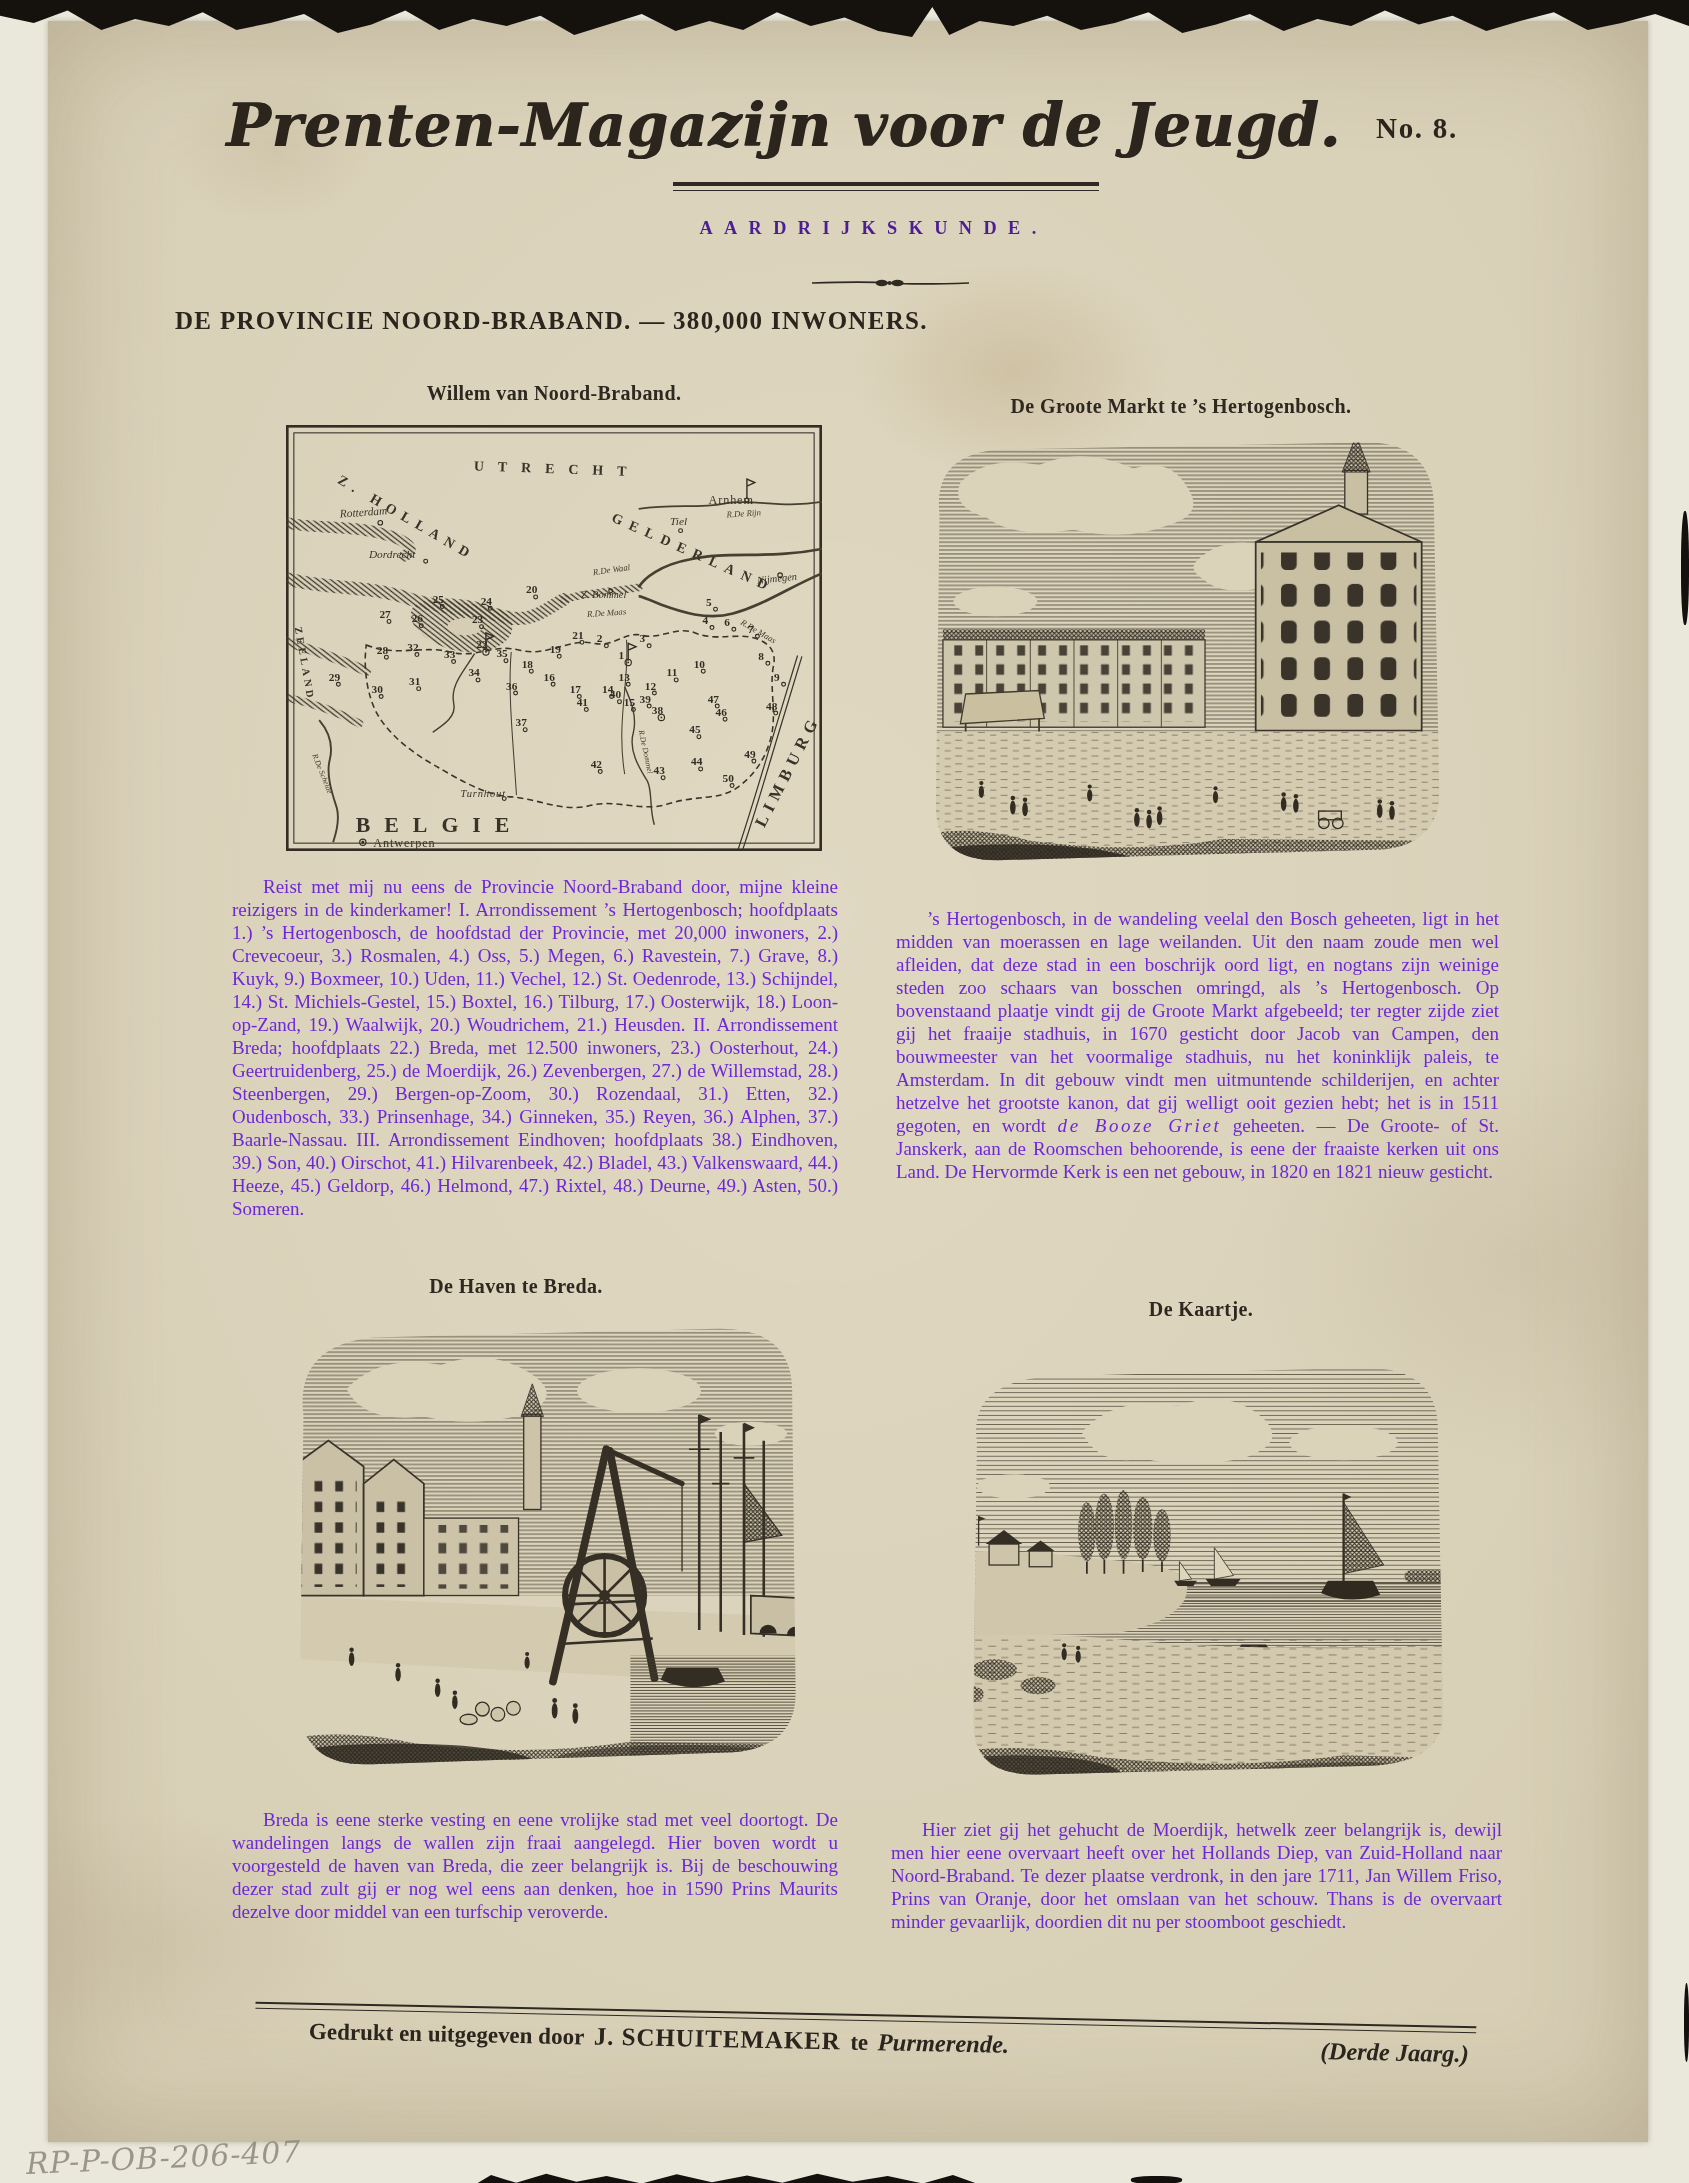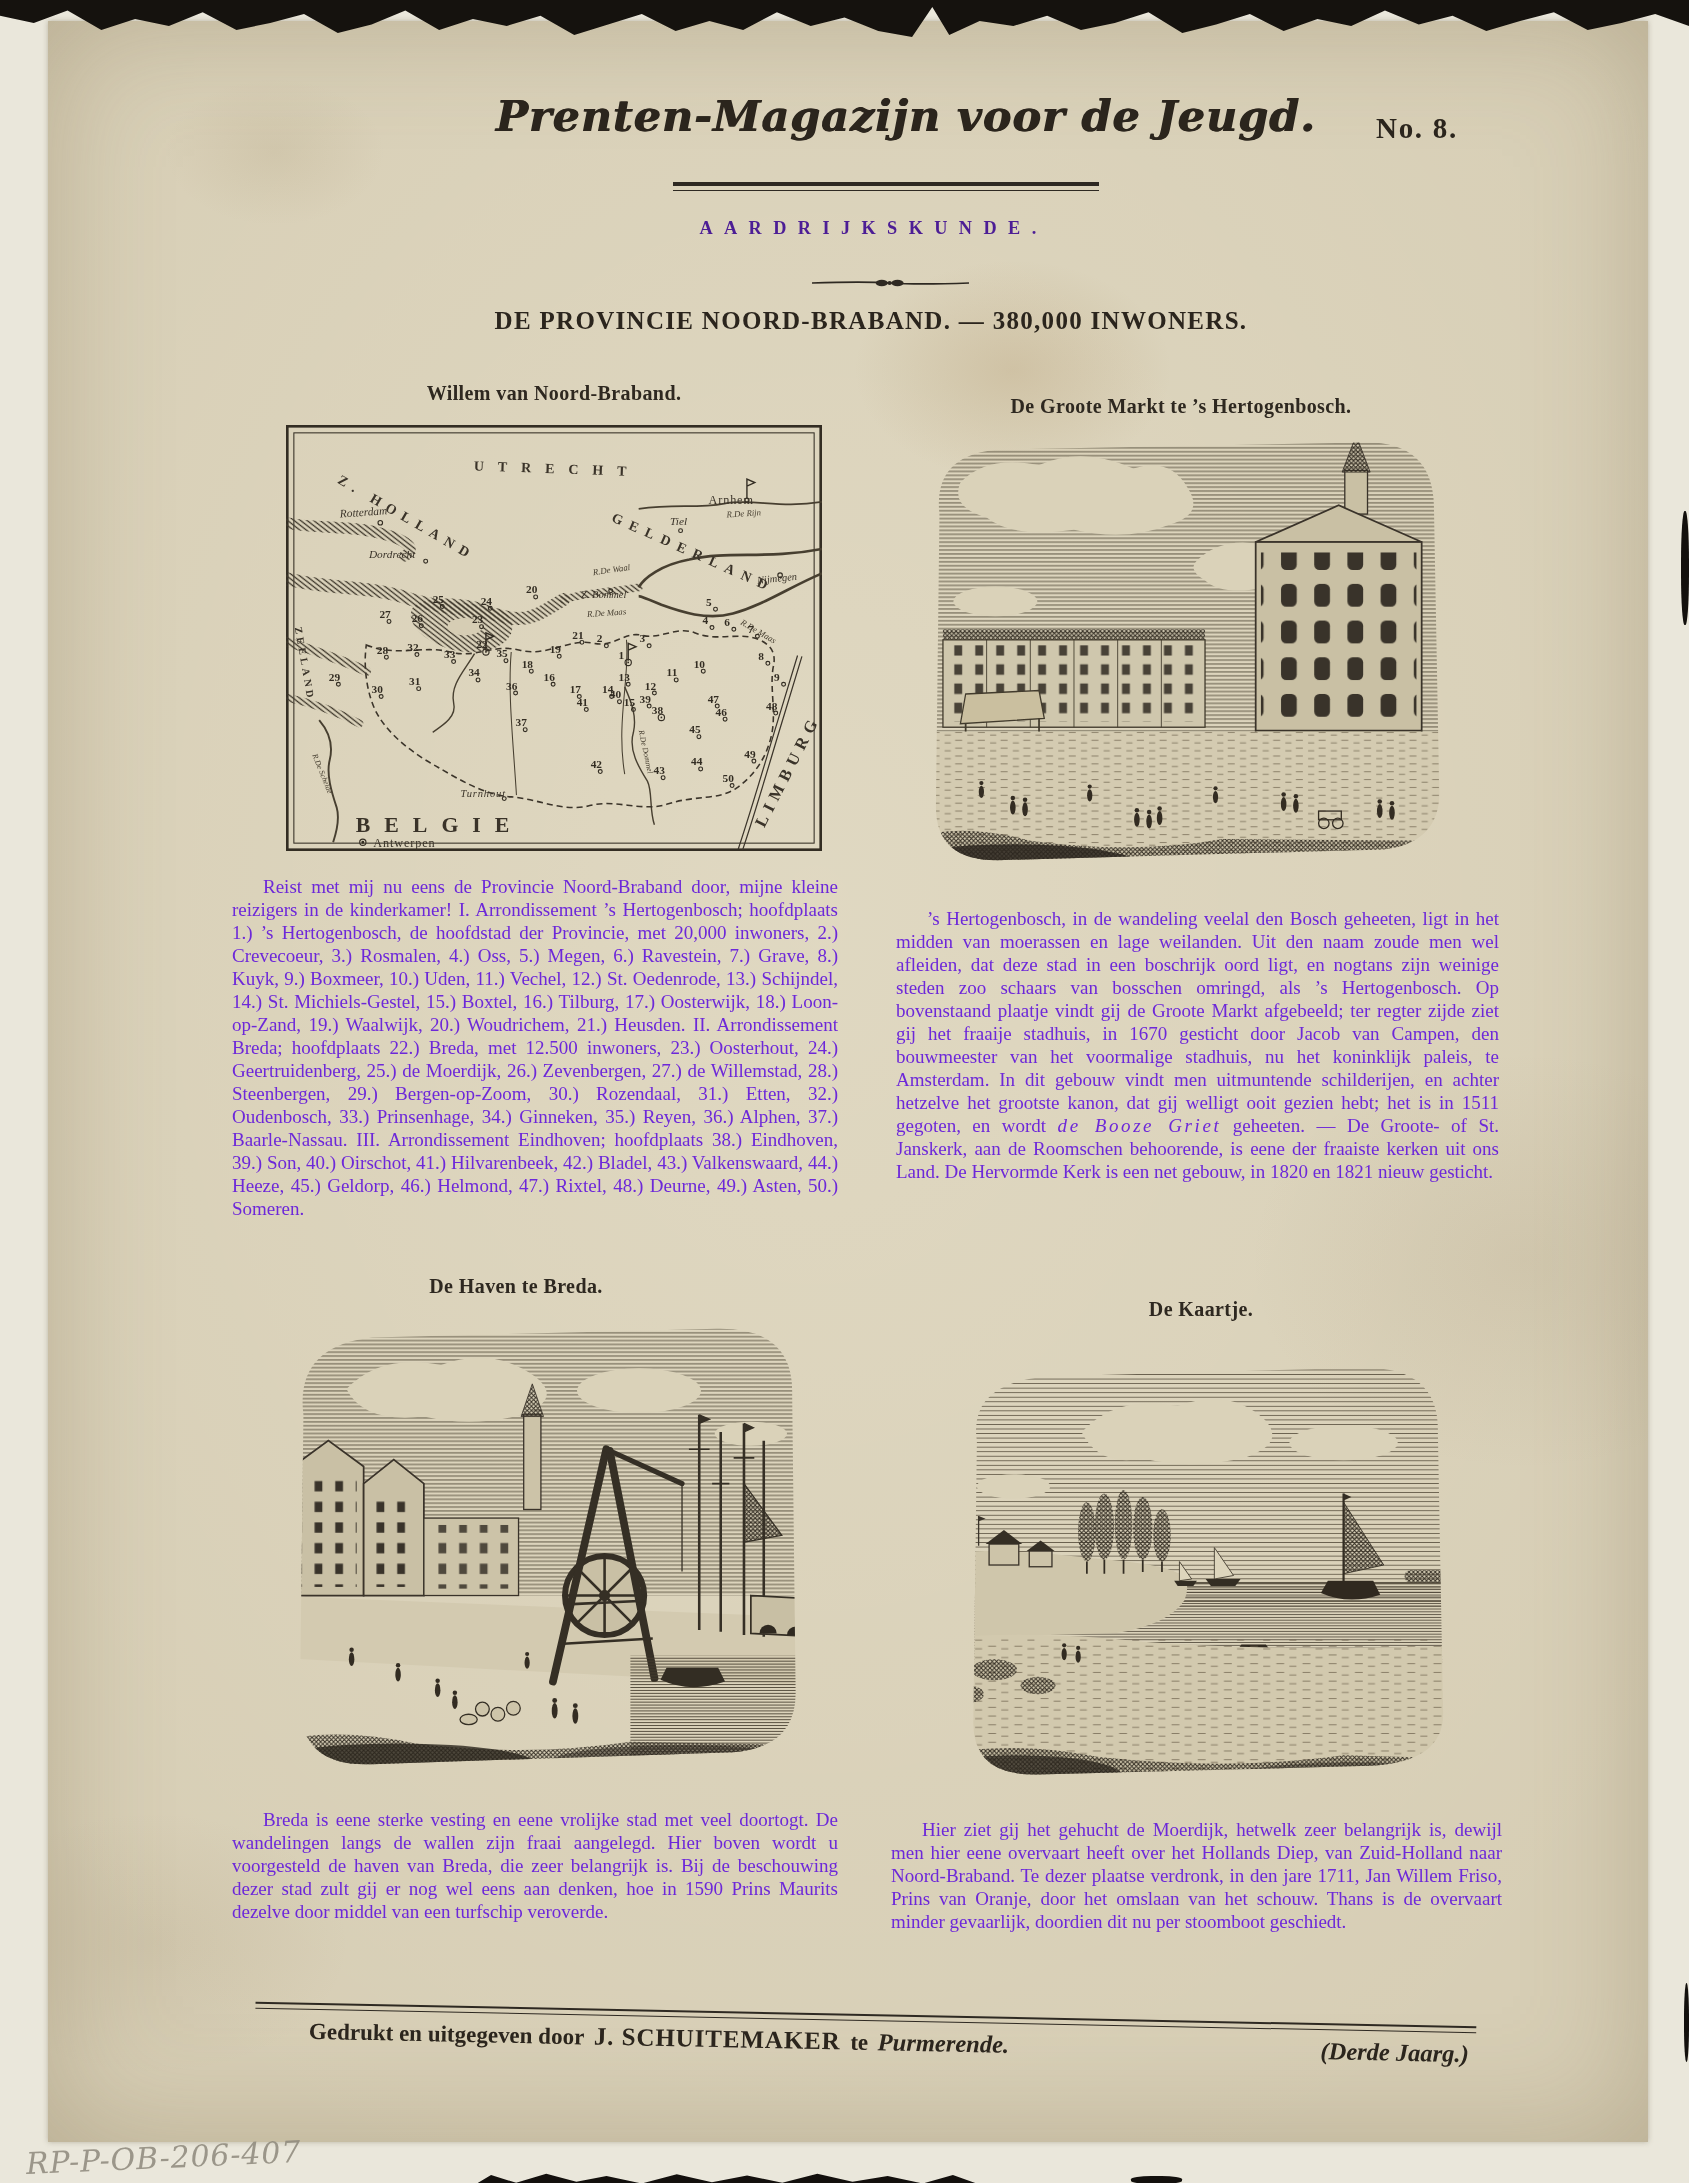--- a/index.html
+++ b/index.html
@@ -18,30 +18,30 @@
     clip-path:polygon(0 0,100% 0,100% 26px,98% 14px,96% 23px,94% 30px,92% 12.2px,90% 21px,88% 31px,86% 15.7px,
       84% 24.5px,82% 10.5px,80% 26px,78% 19px,76% 31px,74% 14px,72% 24.5px,70% 33px,68% 12.2px,66% 23px,64% 30px,
       62% 15.7px,60% 26px,58% 21px,56.2% 35px,55.2% 7px,54% 37px,52% 31px,50% 17.5px,48% 26px,46% 12.2px,44% 30px,
       42% 21px,40% 31px,38% 14px,36% 24.5px,34% 35px,32% 15.7px,30% 26px,28% 19px,26% 30px,24% 10.5px,22% 24.5px,
       20% 33px,18% 14px,16% 23px,14% 30px,12% 12.2px,10% 26px,8% 19px,6% 30px,4% 10.5px,2% 23px,0 15.7px);}
   .edge-mark{position:absolute;background:#13100d;}
   .torn-bottom{position:absolute;left:476px;bottom:0;width:502px;height:11.4px;background:#13100d;
     clip-path:polygon(0 100%,3% 20%,8% 90%,14% 10%,20% 80%,26% 30%,33% 95%,40% 15%,47% 85%,54% 25%,61% 90%,
       68% 10%,75% 80%,82% 30%,89% 95%,95% 20%,100% 100%);}
   
-  .masthead{position:absolute;left:220px;top:91px;width:1371px;text-align:center;
-    font-family:"DejaVu Serif",serif;font-weight:bold;font-style:italic;font-size:43px;color:#2b251d;
+  .masthead{position:absolute;left:226px;top:91px;width:1371px;
+    font-family:"DejaVu Serif",serif;font-weight:bold;font-style:italic;font-size:59px;color:#2b251d;
     letter-spacing:0.9px;text-shadow:0.9px 0 0 #2b251d;}
   .issue-no{position:absolute;left:1376px;top:112px;font-weight:bold;font-size:29px;color:#2b251d;letter-spacing:1.7px;text-align:center;}
   .rule-double{position:absolute;left:673px;top:182px;width:426px;height:4.4px;
     border-top:4.4px solid #2e2922;border-bottom:1.7px solid #2e2922;}
   .section-title{position:absolute;left:262px;top:218px;width:1223px;text-align:center;
     font-weight:bold;font-size:18.3px;letter-spacing:11.4px;color:#4c1d95;}
   .ornament{position:absolute;left:812px;top:276px;}
-  .article-title{position:absolute;left:175px;top:307px;width:1392px;text-align:center;
+  .article-title{position:absolute;left:175px;top:307px;width:1392px;text-align:left;
     font-weight:bold;font-size:25px;letter-spacing:1.3px;color:#2b251d;}
   .caption{position:absolute;text-align:center;font-weight:bold;font-size:20px;color:#2e2820;letter-spacing:0.4px;}
   .body-text{position:absolute;font-size:19px;line-height:23px;text-align:justify;color:#6d28d9;}
   .body-text .ind{display:inline-block;width:31px;}
   .hl-italic{font-style:italic;letter-spacing:2.6px;}
   
   .footer{position:absolute;left:255px;top:2014px;width:1221px;transform:rotate(1.15deg);color:#2b251d;}
   .footer-rule{width:100%;height:3.5px;border-top:2.6px solid #2e2922;border-bottom:1.7px solid #2e2922;}
   .footer-row{display:flex;align-items:baseline;margin-top:7.9px;padding-left:54px;padding-right:7px;}
   .footer-row .fp{font-weight:bold;font-size:23px;margin-right:9.6px;}

